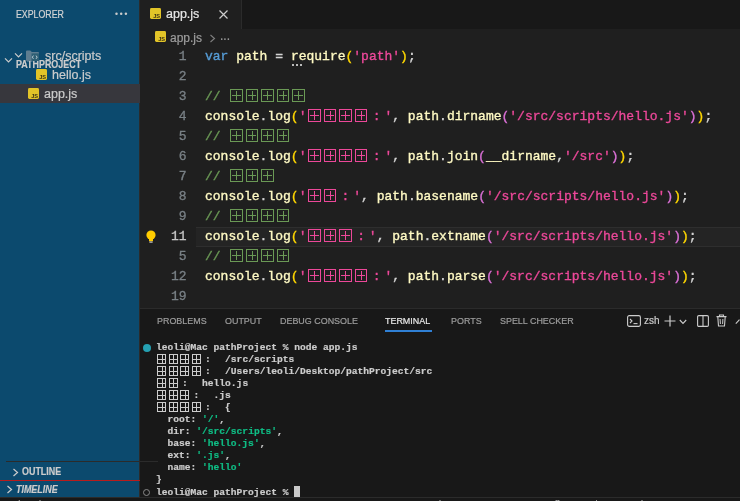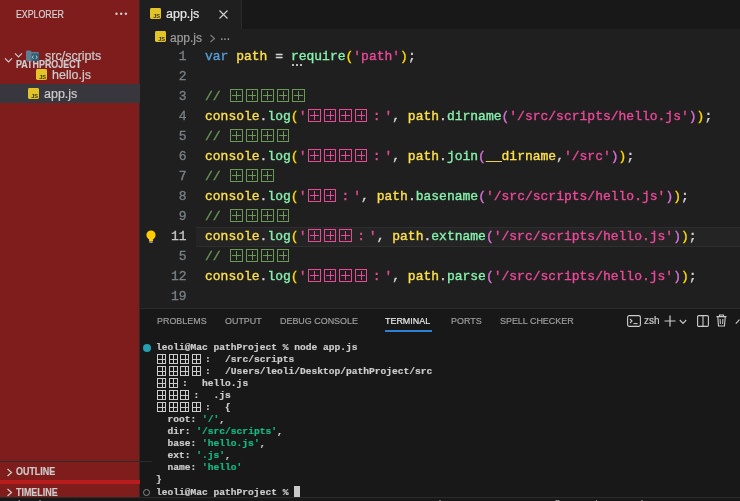--- a/index.html
+++ b/index.html
@@ -1,40 +1,40 @@
 <!DOCTYPE html>
 <html><head>
 <meta charset="utf-8">
 <style>
   html,body{margin:0;padding:0;background:#1f1f1f;}
   #root{position:relative;width:740px;height:501px;overflow:hidden;background:#1f1f1f;
         font-family:"Liberation Sans",sans-serif;color:#cccccc;-webkit-text-stroke:0.2px;}
   .abs{position:absolute;}
   
-  #sidebar{position:absolute;left:0;top:0;width:140px;height:497px;background:#7f1d1d;
+  #sidebar{position:absolute;left:0;top:0;width:140px;height:497px;background:#0c4a6e;
            border-right:1px solid #2b2b2b;box-sizing:border-box;}
   .sbrow{position:absolute;left:0;width:140px;height:19px;line-height:19px;font-size:12.5px;
          white-space:nowrap;}
   .sbhead{font-size:10.5px;font-weight:bold;transform:scaleX(.85);transform-origin:left center;}
   .sbex{font-size:10px;transform:scaleX(.88);transform-origin:left center;color:#d4d4d4;}
   
   .g{display:inline-block;box-sizing:border-box;width:12.6px;height:12.6px;margin:0 1.5px;
      border:1px solid;vertical-align:-2px;position:relative;}
   .g::before{content:"";position:absolute;left:1px;right:1px;top:5px;border-top:1px solid;}
   .g::after{content:"";position:absolute;top:1px;bottom:1px;left:5px;border-left:1px solid;}
   
   .h{display:inline-block;box-sizing:border-box;width:9.34px;height:9.6px;margin:0 1.1px;
      border:1px solid;vertical-align:-1.6px;position:relative;}
   .h::before{content:"";position:absolute;left:0;right:0;top:3.5px;border-top:1px solid;}
   .h::after{content:"";position:absolute;top:0;bottom:0;left:3.6px;border-left:1px solid;}
   
   .fc{display:inline-block;width:15.6px;text-align:center;}
   .fct{display:inline-block;width:11.54px;text-align:center;}
   
-  .kw{color:#569cd6}.vr{color:#fde047}.fn{color:#86efac}.st{color:#ec4899}
+  .kw{color:#569cd6}.vr{color:#fef9c3}.fn{color:#fef9c3}.st{color:#ec4899}
   .p1{color:#ffd700}.p2{color:#da70d6}.df{color:#d4d4d4}.cm{color:#6a9955}
   .tgrn{color:#0fbd85}
   
   #code{position:absolute;left:205px;top:47px;font-family:"Liberation Mono",monospace;
         font-size:13px;line-height:20px;white-space:pre;color:#d4d4d4;-webkit-text-stroke:0.35px;}
   #lnums{position:absolute;left:140px;top:47px;width:46.5px;text-align:right;
          font-family:"Liberation Mono",monospace;font-size:13px;line-height:20px;color:#798086;-webkit-text-stroke:0.3px;}
   
   #term{position:absolute;left:156px;top:342px;font-family:"Liberation Mono",monospace;
         font-size:9.6px;line-height:12px;white-space:pre;color:#cccccc;font-weight:bold;}
@@ -163,27 +163,27 @@
       </svg>
       <span class="abs" style="left:52px;top:0.5px;font-size:12.5px;">hello.js</span>
     </div>
     <div class="sbrow" style="top:84px;background:#37373d;">
       <svg class="abs" style="left:28px;top:4px" width="11" height="11" viewBox="0 0 11 11">
         <rect width="11" height="11" rx="1.4" fill="#e2c428"></rect>
         <text x="10" y="9.6" text-anchor="end" font-family="Liberation Sans,sans-serif" font-size="5.6" font-weight="bold" fill="#3a3214">JS</text>
       </svg>
       <span class="abs" style="left:44px;top:0.5px;font-size:12.5px;">app.js</span>
     </div>
-    <div class="abs" style="left:0;top:461px;width:152px;height:19px;border-top:1px solid #2b2b2b;box-sizing:border-box;">
+    <div class="abs" style="left:6px;top:461px;width:152px;height:19px;border-top:1px solid #2b2b2b;box-sizing:border-box;">
       <svg class="abs" style="left:6px;top:5.5px" width="7" height="9">
           <path d="M1.5 1 L5.5 4.5 L1.5 8" stroke="#cccccc" stroke-width="1.2" fill="none"></path>
         </svg>
       <span class="sbhead abs" style="left:16px;top:2.5px;">OUTLINE</span>
     </div>
-    <div class="abs" style="left:0;top:480px;width:140px;height:17px;border-top:4px solid #b91c1c;box-sizing:border-box;">
+    <div class="abs" style="left:0;top:480px;width:140px;height:17px;border-top:1px solid #b91c1c;box-sizing:border-box;font-style:italic;">
       <svg class="abs" style="left:6px;top:4px" width="7" height="9">
           <path d="M1.5 1 L5.5 4.5 L1.5 8" stroke="#cccccc" stroke-width="1.2" fill="none"></path>
         </svg>
       <span class="sbhead abs" style="left:16px;top:1.5px;">TIMELINE</span>
     </div>
   </div>
 
   <div class="abs" id="statusbar" style="left:0;top:497px;width:740px;height:4px;background:#181818;border-top:1px solid #2b2b2b;box-sizing:border-box;overflow:hidden;">
     <div style="position:absolute;left:3px;top:1px;font-size:9px;color:#b0b0b0;white-space:pre;">O S)  main*   O 0 A 0   W 0</div>
     <div style="position:absolute;left:400px;top:1px;font-size:9px;color:#b0b0b0;white-space:pre;">Ln 10, Col 1   Spaces: 4   UTF-8   LF   {} JavaScript   O Prettier</div>

